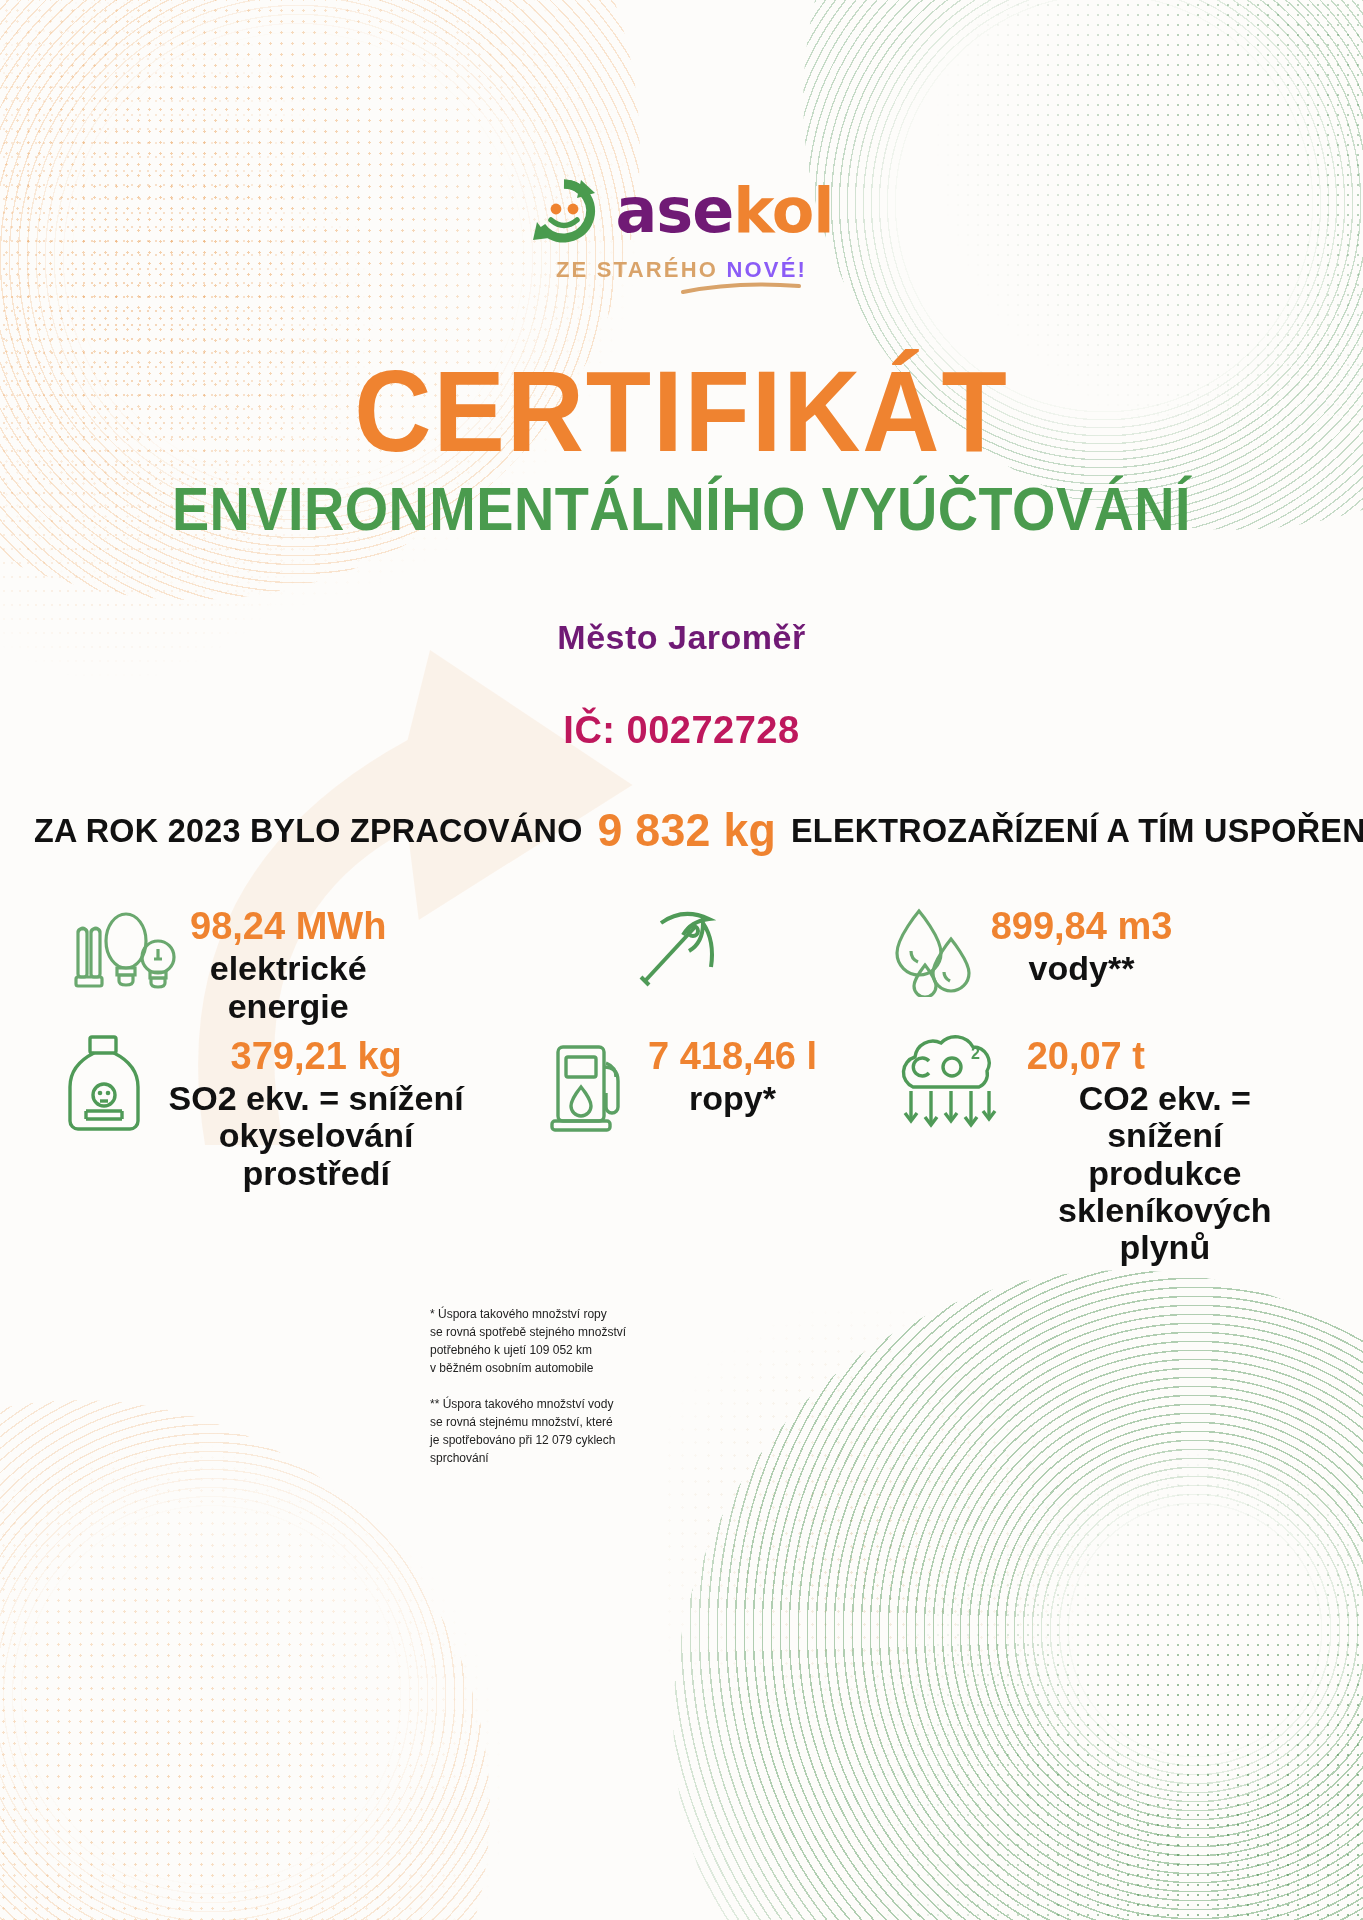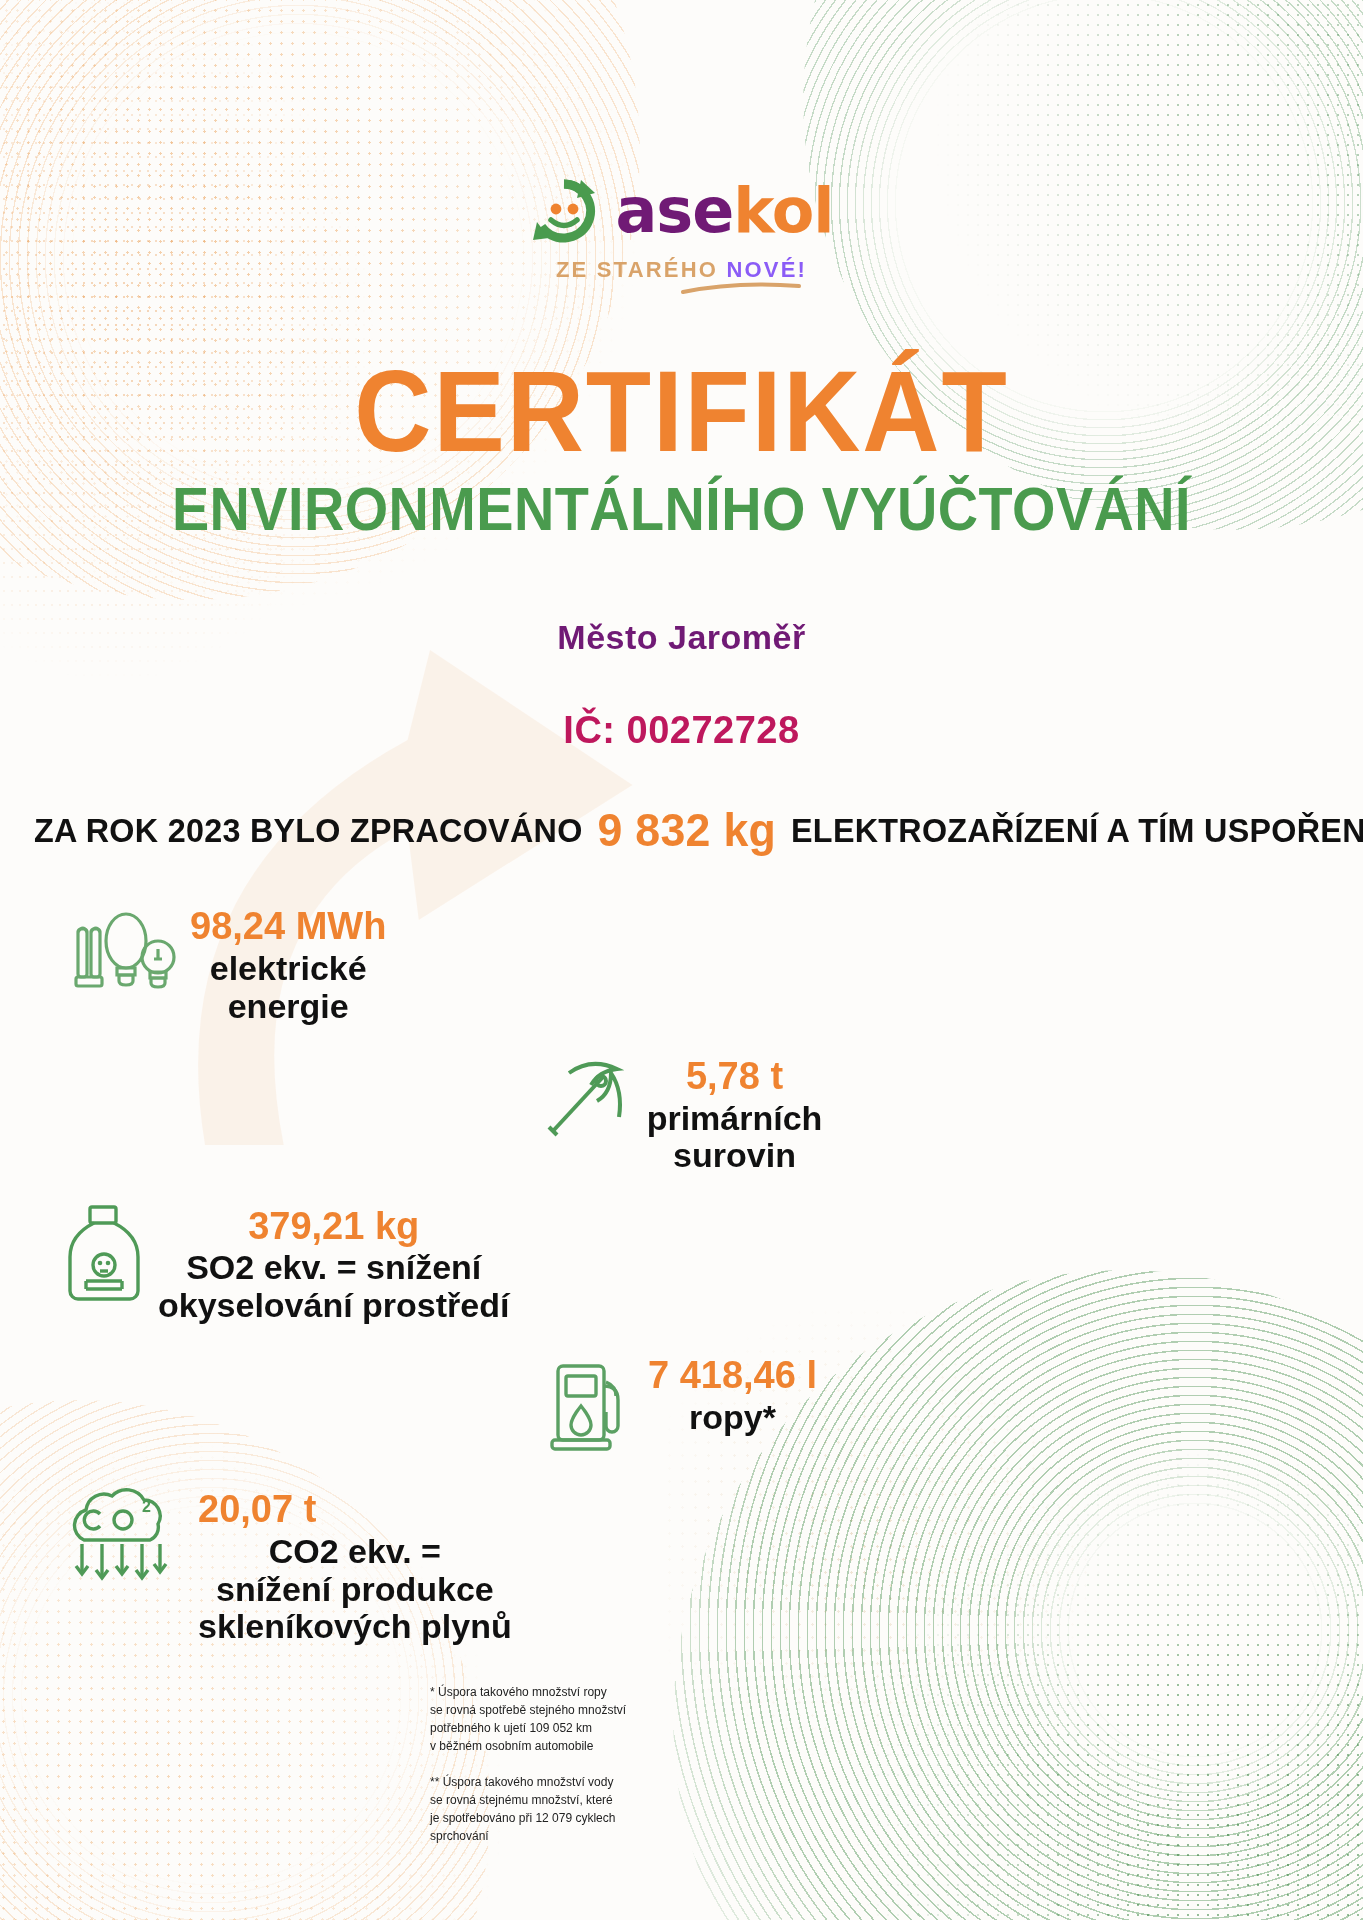--- a/index.html
+++ b/index.html
@@ -163,22 +163,22 @@
     transform:scaleX(.95);
   }
   .summary-line .amount{
     color:#ef8330;font-size:47px;vertical-align:-4px;padding:0 6px;
   }
 
   
   .stats{
     margin-top:44px;
     display:grid;
-    grid-template-columns:repeat(1,1fr);
-    row-gap:26px;
+    grid-template-columns:repeat(3,1fr);
+    row-gap:6px;
     padding:0 60px;
   }
   .stat{
     display:flex;align-items:flex-start;gap:10px;
     justify-content:center;
   }
   .stat .icon{flex:0 0 auto;}
   .stat .txt{display:flex;flex-direction:column;padding-top:6px;}
   .stat .val{
     font-family:"Liberation Sans Narrow","Liberation Sans", sans-serif;
@@ -298,27 +298,39 @@
           <svg width="96" height="92" viewBox="0 0 96 92">
             <g fill="none" stroke="#4f9a57" stroke-width="4">
               <path d="M12 80 L62 26"></path>
               <path d="M8 76 L16 84"></path>
               <path d="M28 22 Q50 6 76 18 Q58 20 50 34"></path>
               <path d="M78 66 Q82 40 70 22 Q70 42 56 50"></path>
               <circle cx="60" cy="30" r="5"></circle>
             </g>
           </svg>
         </span>
+      </div>
+
+      <div class="stat c3 row1-3">
+        <span class="icon">
+          <svg width="92" height="96" viewBox="0 0 92 96">
+            <g fill="none" stroke="#6aa86e" stroke-width="3.2">
+              <path d="M30 10 C30 10 52 36 52 52 a22 22 0 0 1 -44 0 C8 36 30 10 30 10Z"></path>
+              <path d="M22 50 q0 8 7 11"></path>
+              <path d="M62 38 C62 38 80 60 80 72 a18 18 0 0 1 -36 0 C44 60 62 38 62 38Z"></path>
+              <path d="M55 71 q0 6 6 9"></path>
+              <path d="M36 64 C36 64 47 78 47 85 a11 11 0 0 1 -22 0 C25 78 36 64 36 64Z"></path>
+            </g>
+          </svg>
+        </span>
         <span class="txt">
-          <span class="val">5,78 t</span>
-          <span class="lbl">primárních
-surovin</span>
-        </span>
-      </div>
-
+          <span class="val">899,84 m3</span>
+          <span class="lbl">vody**</span>
+        </span>
+      </div>
 
       <div class="stat c1 row2-1">
         <span class="icon">
           <svg width="88" height="106" viewBox="0 0 88 106">
             <g fill="none" stroke="#4f9a57" stroke-width="3.4">
               <rect x="30" y="6" width="26" height="16" rx="2"></rect>
               <path d="M34 22 q-24 12 -24 34 v34 a8 8 0 0 0 8 8 h52 a8 8 0 0 0 8 -8 V56 q0 -22 -24 -34"></path>
               <circle cx="44" cy="64" r="11"></circle>
               <circle cx="40" cy="62" r="2.3" fill="#4f9a57" stroke="none"></circle>
               <circle cx="48" cy="62" r="2.3" fill="#4f9a57" stroke="none"></circle>

